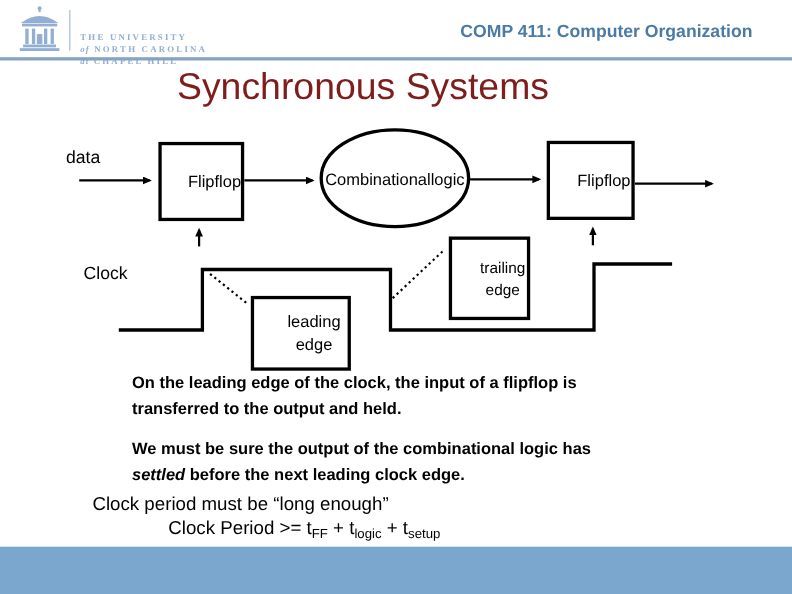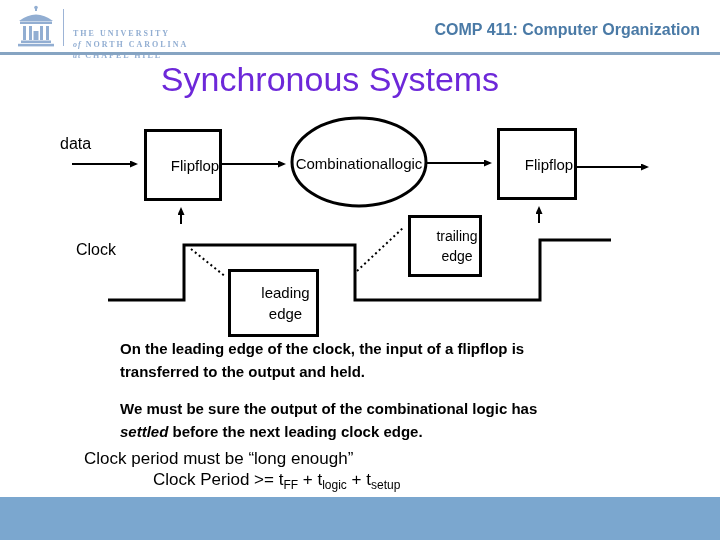--- a/index.html
+++ b/index.html
@@ -10,28 +10,28 @@
   
   .logo-icon { position:absolute; left:14px; top:5px; }
   .logo-sep  { position:absolute; left:63px; top:9px; width:1px; height:37px; background:#9db4d6; }
   .logo-text {
     position:absolute; left:73px; top:13px;
     font-family:"Liberation Serif", serif; font-weight:bold;
     font-size:8px; letter-spacing:2px; line-height:11px; color:#92aed2;margin-top:15px;
   }
   .logo-text .it { font-style:italic; letter-spacing:1px; }
   .course-title {
-    position:absolute; right:20px; top:21px;
+    position:absolute; right:36px; top:21px;
     font-size:16px; font-weight:bold; color:#4a7aa6;
   }
   .header-rule { position:absolute; left:0; top:52px; width:720px; height:3px; background:#86a4c2; }
   
   .slide-title {
     position:absolute; left:0; top:60px; width:660px; text-align:center;
-    font-size:34px; color:#6d28d9;
+    font-size:34px; color:#7f1d1d;
   }
   
   .diagram-svg { position:absolute; left:0; top:0; z-index:1; }
   .dbox {
     position:absolute; z-index:2; box-sizing:border-box;
     border:3px solid #000; background:#fff;
     display:flex; flex-direction:column; align-items:center; justify-content:center;
     font-size:15px; line-height:21px; text-align:center;padding-left:24px;
   }
   .dlabel { position:absolute; z-index:2; font-size:16px; }
@@ -115,21 +115,21 @@
     <span>Flipflop</span>
   </div>
 
   <div class="dlabel" style="left:76px; top:241px;">Clock</div>
 
   <div class="dbox" style="left:228px; top:269px; width:91px; height:68px;">
     <span>leading</span>
     <span>edge</span>
   </div>
 
-  <div class="dbox" style="left:408px; top:215px; width:74px; height:62px; font-size:14px; line-height:20px;">
+  <div class="dbox" style="left:408px; top:215px; width:74px; height:76px; font-size:14px; line-height:20px;">
     <span>trailing</span>
     <span>edge</span>
   </div>
 
   <div class="para" style="left:120px; top:397px;">
     <div>We must be sure the output of the combinational logic has</div>
     <div><span class="it">settled</span><span> before the next leading clock edge.</span></div>
   </div>
 
   <div class="para" style="left:120px; top:337px;">

